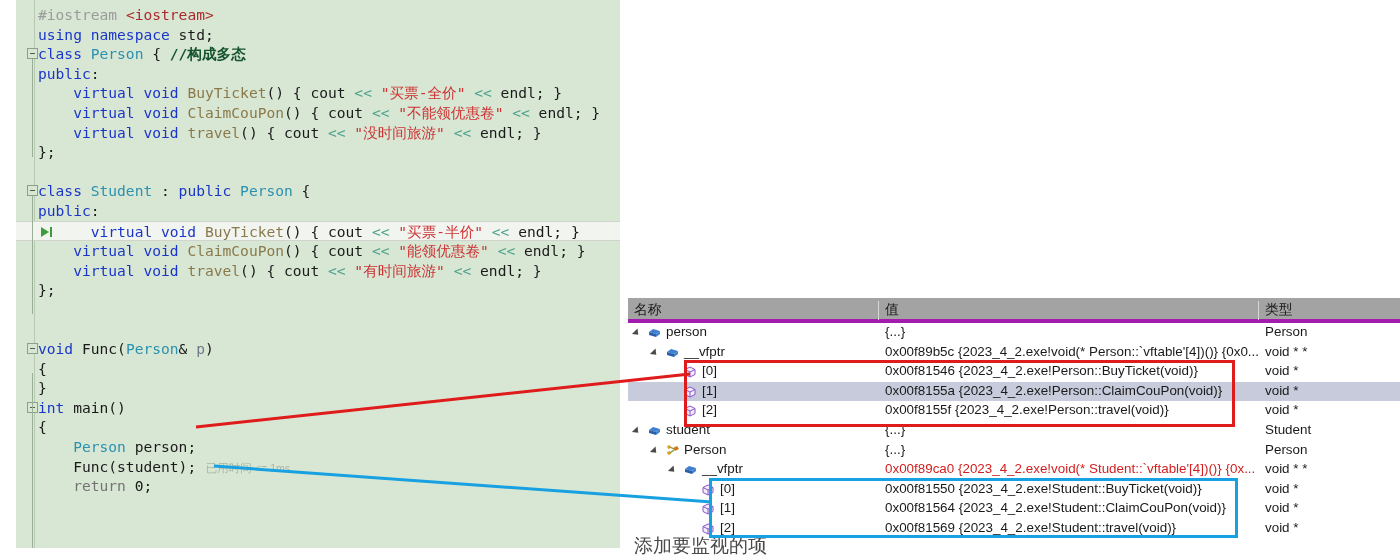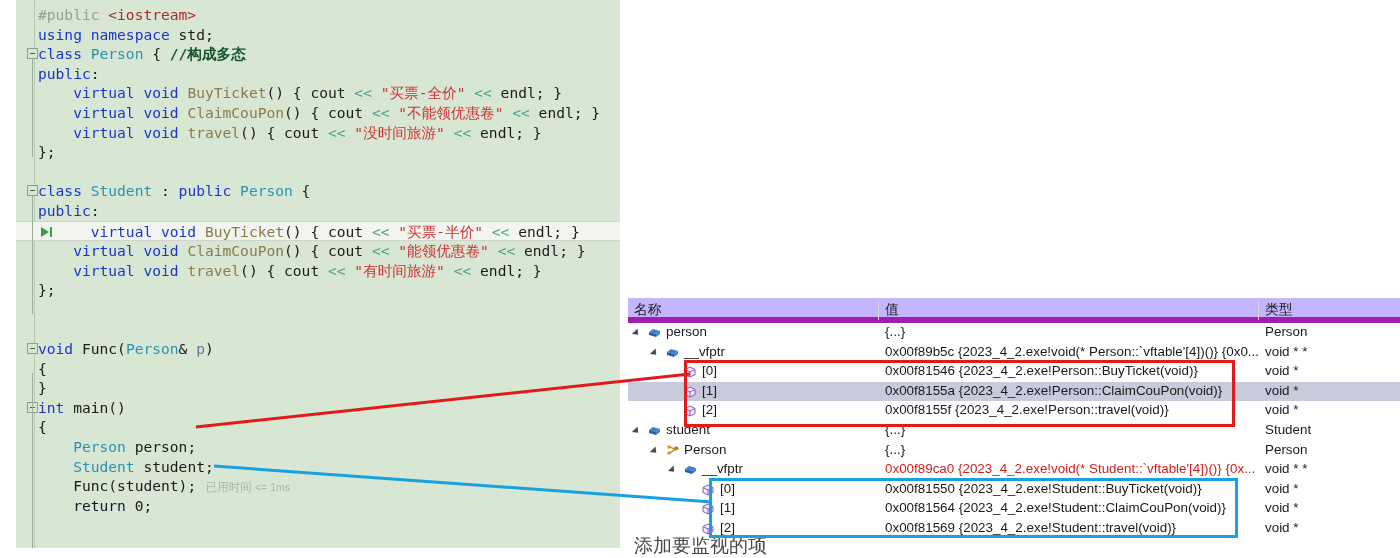--- a/index.html
+++ b/index.html
@@ -64,37 +64,37 @@
   .c-pre  { color: #9b9b9b; }
   .c-inc  { color: #ab2a2a; }
   .c-kw   { color: #1a36c8; }
   .c-type { color: #2b91af; }
   .c-fn   { color: #8a7a4a; }
   .c-str  { color: #cc3333; }
   .c-op   { color: #4aa08a; }
   .c-plain{ color: #1a1a1a; }
   .c-cmt  { color: #14532d; font-weight: bold; }
   .c-var  { color: #6a7a8a; }
-  .c-kw2  { color: #0f172a; }
+  .c-kw2  { color: #737373; }
   .timing { color: #a8b5a4; font-size: 11.5px; font-family: Liberation Sans, sans-serif; }
   .timing .ms { font-size: 10.5px; }
 
   
   .watch {
     position: absolute; left: 628px; top: 298px; width: 772px; height: 260px;
     background: #ffffff;
     font-family: "Liberation Sans", sans-serif;
     font-size: 13.4px;
     color: #1a1a1a;
     overflow: hidden;
   }
   .wh-head {
     position: relative; height: 25px; width: 772px;
-    background: #c4b5fd;
-    border-bottom: 6px solid #a21caf;
+    background: #a3a3a3;
+    border-bottom: 4px solid #a21caf;
   }
   .wh-head .hcell {
     position: absolute; top: 3px;
     font-size: 13.8px; color: #1a1a1a;
   }
   .wh-head .hsep {
     position: absolute; top: 3px; width: 1px; height: 19px; background: #d6d6d6;
   }
   .wrow {
     position: relative; height: 19.6px; width: 772px; white-space: nowrap;
@@ -133,21 +133,21 @@
   svg.lines { position: absolute; left: 0; top: 0; width: 1400px; height: 558px; pointer-events: none; }
 </style>
 </head>
 <body>
 
 <div id="root">
 
   <div class="editor">
     <div class="gutter-bar"></div>
     <div class="code-lines" id="code-lines">
-        <div class="ln"><span style="white-space: pre;"></span><span class="c-pre">#public </span><span class="c-inc">&lt;iostream&gt;</span></div>
+        <div class="ln"><span style="white-space: pre;"></span><span class="c-pre">#iostream </span><span class="c-inc">&lt;iostream&gt;</span></div>
         <div class="ln"><span style="white-space: pre;"></span><span class="c-kw">using namespace</span><span class="c-plain"> std;</span></div>
         <div class="ln"><span class="fold"></span><span style="white-space: pre;"></span><span class="c-kw">class </span><span class="c-type">Person</span><span class="c-plain"> { </span><span class="c-cmt">//构成多态</span></div>
         <div class="ln"><span style="white-space: pre;"></span><span class="c-kw">public</span><span class="c-plain">:</span></div>
         <div class="ln"><span style="white-space: pre;">    </span><span class="c-kw">virtual void </span><span class="c-fn">BuyTicket</span><span class="c-plain">() { </span><span class="c-plain">cout</span><span class="c-op"> &lt;&lt; </span><span class="c-str">"买票-全价"</span><span class="c-op"> &lt;&lt; </span><span class="c-plain">endl</span><span class="c-plain">; }</span></div>
         <div class="ln"><span style="white-space: pre;">    </span><span class="c-kw">virtual void </span><span class="c-fn">ClaimCouPon</span><span class="c-plain">() { </span><span class="c-plain">cout</span><span class="c-op"> &lt;&lt; </span><span class="c-str">"不能领优惠卷"</span><span class="c-op"> &lt;&lt; </span><span class="c-plain">endl</span><span class="c-plain">; }</span></div>
         <div class="ln"><span style="white-space: pre;">    </span><span class="c-kw">virtual void </span><span class="c-fn">travel</span><span class="c-plain">() { </span><span class="c-plain">cout</span><span class="c-op"> &lt;&lt; </span><span class="c-str">"没时间旅游"</span><span class="c-op"> &lt;&lt; </span><span class="c-plain">endl</span><span class="c-plain">; }</span></div>
         <div class="ln"><span style="white-space: pre;"></span><span class="c-plain">};</span></div>
         <div class="ln"><span style="white-space: pre;"></span></div>
         <div class="ln"><span class="fold"></span><span style="white-space: pre;"></span><span class="c-kw">class </span><span class="c-type">Student</span><span class="c-plain"> : </span><span class="c-kw">public </span><span class="c-type">Person</span><span class="c-plain"> {</span></div>
         <div class="ln"><span style="white-space: pre;"></span><span class="c-kw">public</span><span class="c-plain">:</span></div>
@@ -156,21 +156,20 @@
         <div class="ln"><span style="white-space: pre;">    </span><span class="c-kw">virtual void </span><span class="c-fn">travel</span><span class="c-plain">() { </span><span class="c-plain">cout</span><span class="c-op"> &lt;&lt; </span><span class="c-str">"有时间旅游"</span><span class="c-op"> &lt;&lt; </span><span class="c-plain">endl</span><span class="c-plain">; }</span></div>
         <div class="ln"><span style="white-space: pre;"></span><span class="c-plain">};</span></div>
         <div class="ln"><span style="white-space: pre;"></span></div>
         <div class="ln"><span style="white-space: pre;"></span></div>
         <div class="ln"><span class="fold"></span><span style="white-space: pre;"></span><span class="c-kw">void </span><span class="c-plain">Func</span><span class="c-plain">(</span><span class="c-type">Person</span><span class="c-plain">&amp; </span><span class="c-var">p</span><span class="c-plain">)</span></div>
         <div class="ln"><span style="white-space: pre;"></span><span class="c-plain">{</span></div>
         <div class="ln"><span style="white-space: pre;"></span><span class="c-plain">}</span></div>
         <div class="ln"><span class="fold"></span><span style="white-space: pre;"></span><span class="c-kw">int </span><span class="c-plain">main()</span></div>
         <div class="ln"><span style="white-space: pre;"></span><span class="c-plain">{</span></div>
         <div class="ln"><span style="white-space: pre;">    </span><span class="c-type">Person</span><span class="c-plain"> person;</span></div>
-        <div class="ln"><span style="white-space: pre;">    </span><span class="c-type">Student</span><span class="c-plain"> student;</span></div>
         <div class="ln"><span style="white-space: pre;">    </span><span class="c-plain">Func(student);</span><span class="timing">   <span>已用时间</span> <span class="ms">&lt;= 1ms</span></span></div>
         <div class="ln"><span style="white-space: pre;">    </span><span class="c-kw2">return </span><span class="c-plain">0;</span></div>
       </div>
   <div class="foldline" style="top: 59.2px; height: 98px;"></div>
       <div class="foldline" style="top: 196.4px; height: 117.6px;"></div>
       <div class="foldline" style="top: 372.8px; height: 78.4px;"></div>
       <div class="foldline" style="top: 451.2px; height: 137.2px;"></div>
     </div>
 
   <div class="watch">

